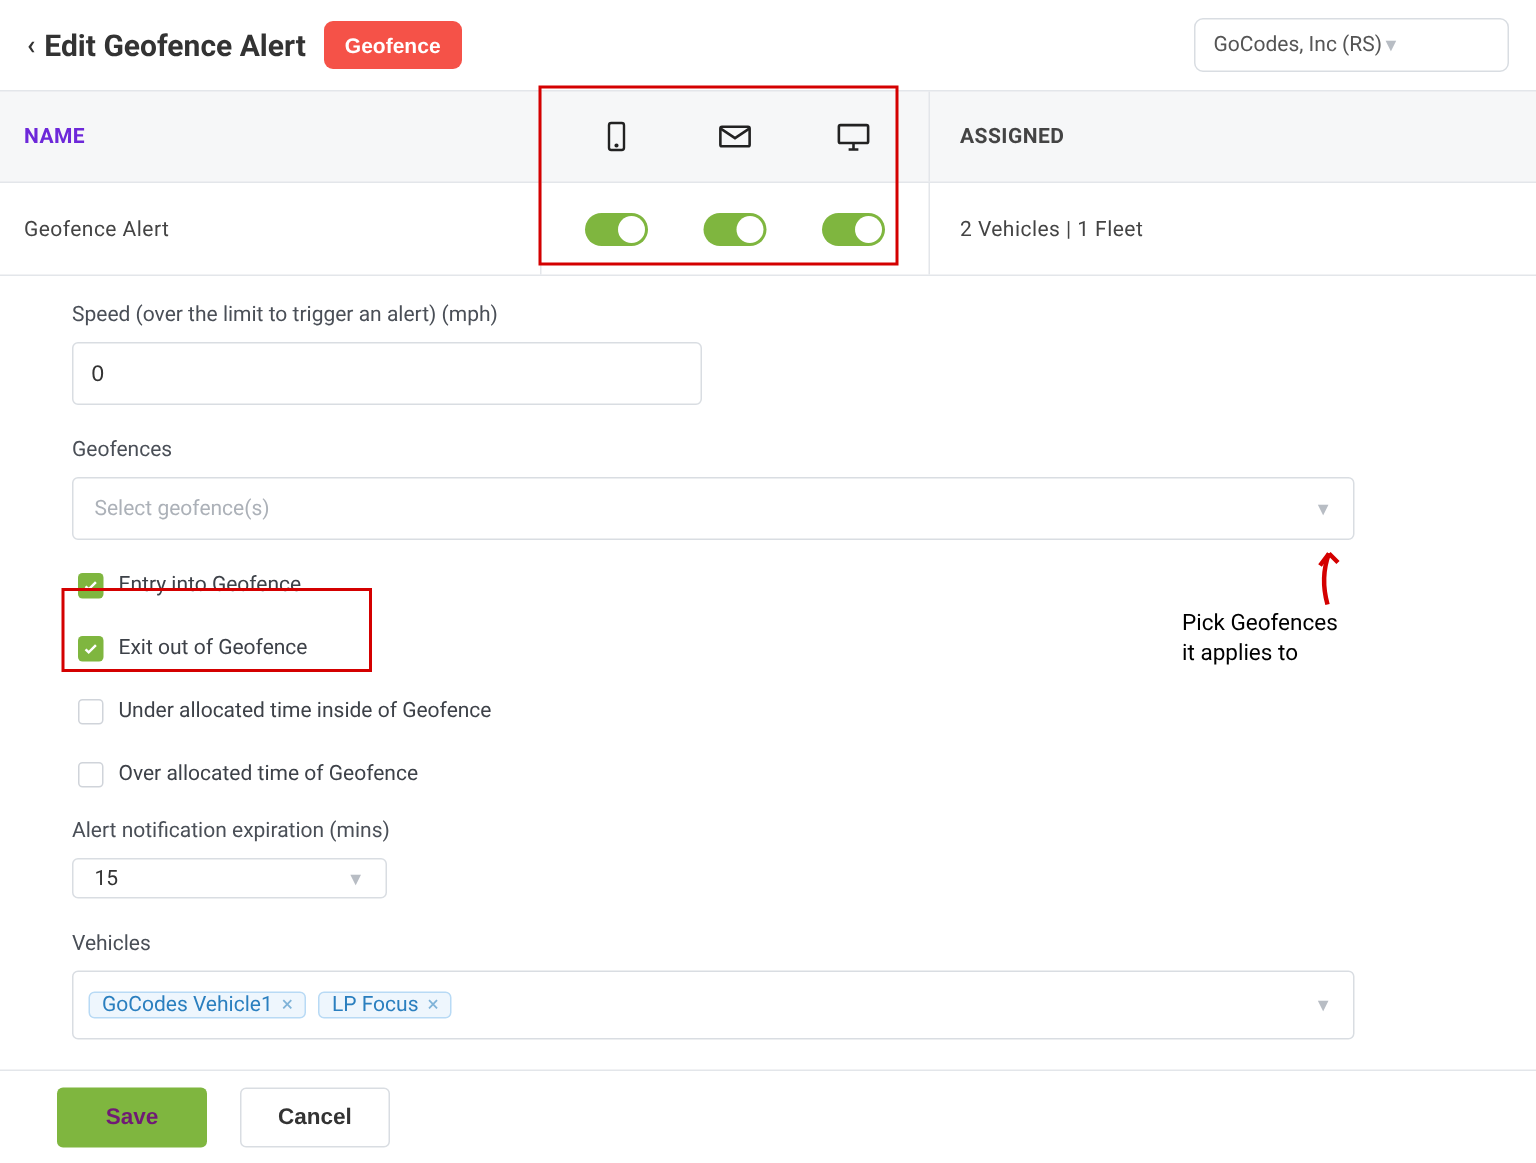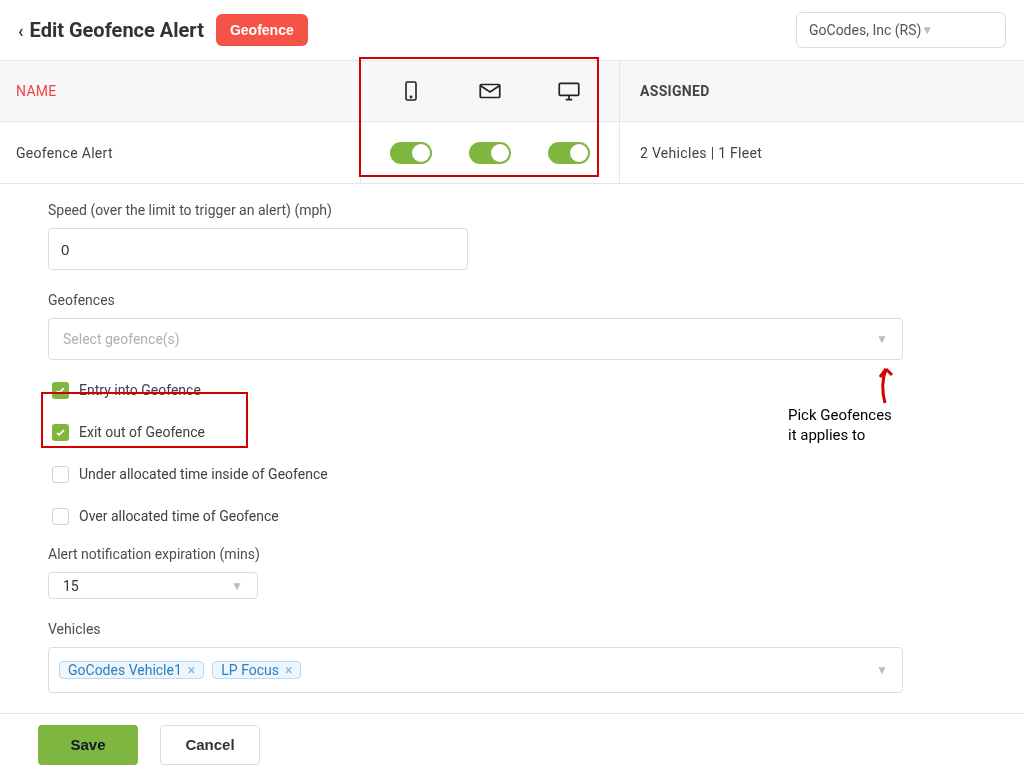--- a/index.html
+++ b/index.html
@@ -19,21 +19,21 @@
   .row-head {
     display: flex; align-items: center;
     background: #f6f7f8; border-top: 1px solid #e3e6ea; border-bottom: 1px solid #e3e6ea;
     height: 62px;
   }
   .row-body {
     display: flex; align-items: center;
     border-bottom: 1px solid #e3e6ea;
     height: 62px;
   }
-  .col-name { flex: 0 0 360px; padding-left: 16px; font-weight: 400; color: #ef4444; letter-spacing: 0.3px; }
+  .col-name { flex: 0 0 360px; padding-left: 16px; font-weight: 700; color: #6d28d9; letter-spacing: 0.3px; }
   .col-icons { flex: 0 0 260px; display: flex; align-items: center; justify-content: space-around; padding: 0 10px; border-left: 1px solid #e3e6ea; border-right: 1px solid #e3e6ea; height: 100%; }
   .col-assigned { flex: 1; padding-left: 20px; font-weight: 700; color: #444; letter-spacing: 0.3px; }
   .row-body .col-name, .row-body .col-assigned { font-weight: 400; color: #444; }
 
   
   .highlight-icons {
     position: absolute;
     left: 359px; top: 57px;
     width: 240px; height: 120px;
     border: 2px solid #d40000;
@@ -103,21 +103,21 @@
   .vehicles-select .chev-down { position: absolute; right: 14px; }
   .chip {
     display: inline-flex; align-items: center;
     background: #eef6fd; border: 1px solid #b8daf5; color: #2a7fbf;
     border-radius: 4px; padding: 0 8px; font-size: 14px;
   }
   .chip-x { margin-left: 6px; color: #7fb3d8; cursor: pointer; }
 
   
   .footer { position: absolute; left: 0; bottom: 0; width: 100%; height: 62px; border-top: 1px solid #e3e6ea; display: flex; align-items: center; padding-left: 38px; gap: 22px; background:#fff;}
-  .btn-save { width: 100px; height: 40px; background: #7fb63f; color: #0f172a; border: none; border-radius: 4px; font-size: 15px; font-weight: 600; cursor: pointer; }
+  .btn-save { width: 100px; height: 40px; background: #7fb63f; color: #701a75; border: none; border-radius: 4px; font-size: 15px; font-weight: 600; cursor: pointer; }
   .btn-cancel { width: 100px; height: 40px; background: #fff; color: #333; border: 1px solid #d9dde2; border-radius: 4px; font-size: 15px; font-weight: 600; cursor: pointer; }
 
   
   .annotation {
     position: absolute;
     left: 788px; top: 405px;
     color: #000; font-size: 15px; line-height: 1.35;
     pointer-events: none;
   }
   .arrow-svg { position: absolute; left: 870px; top: 365px; pointer-events: none; }

